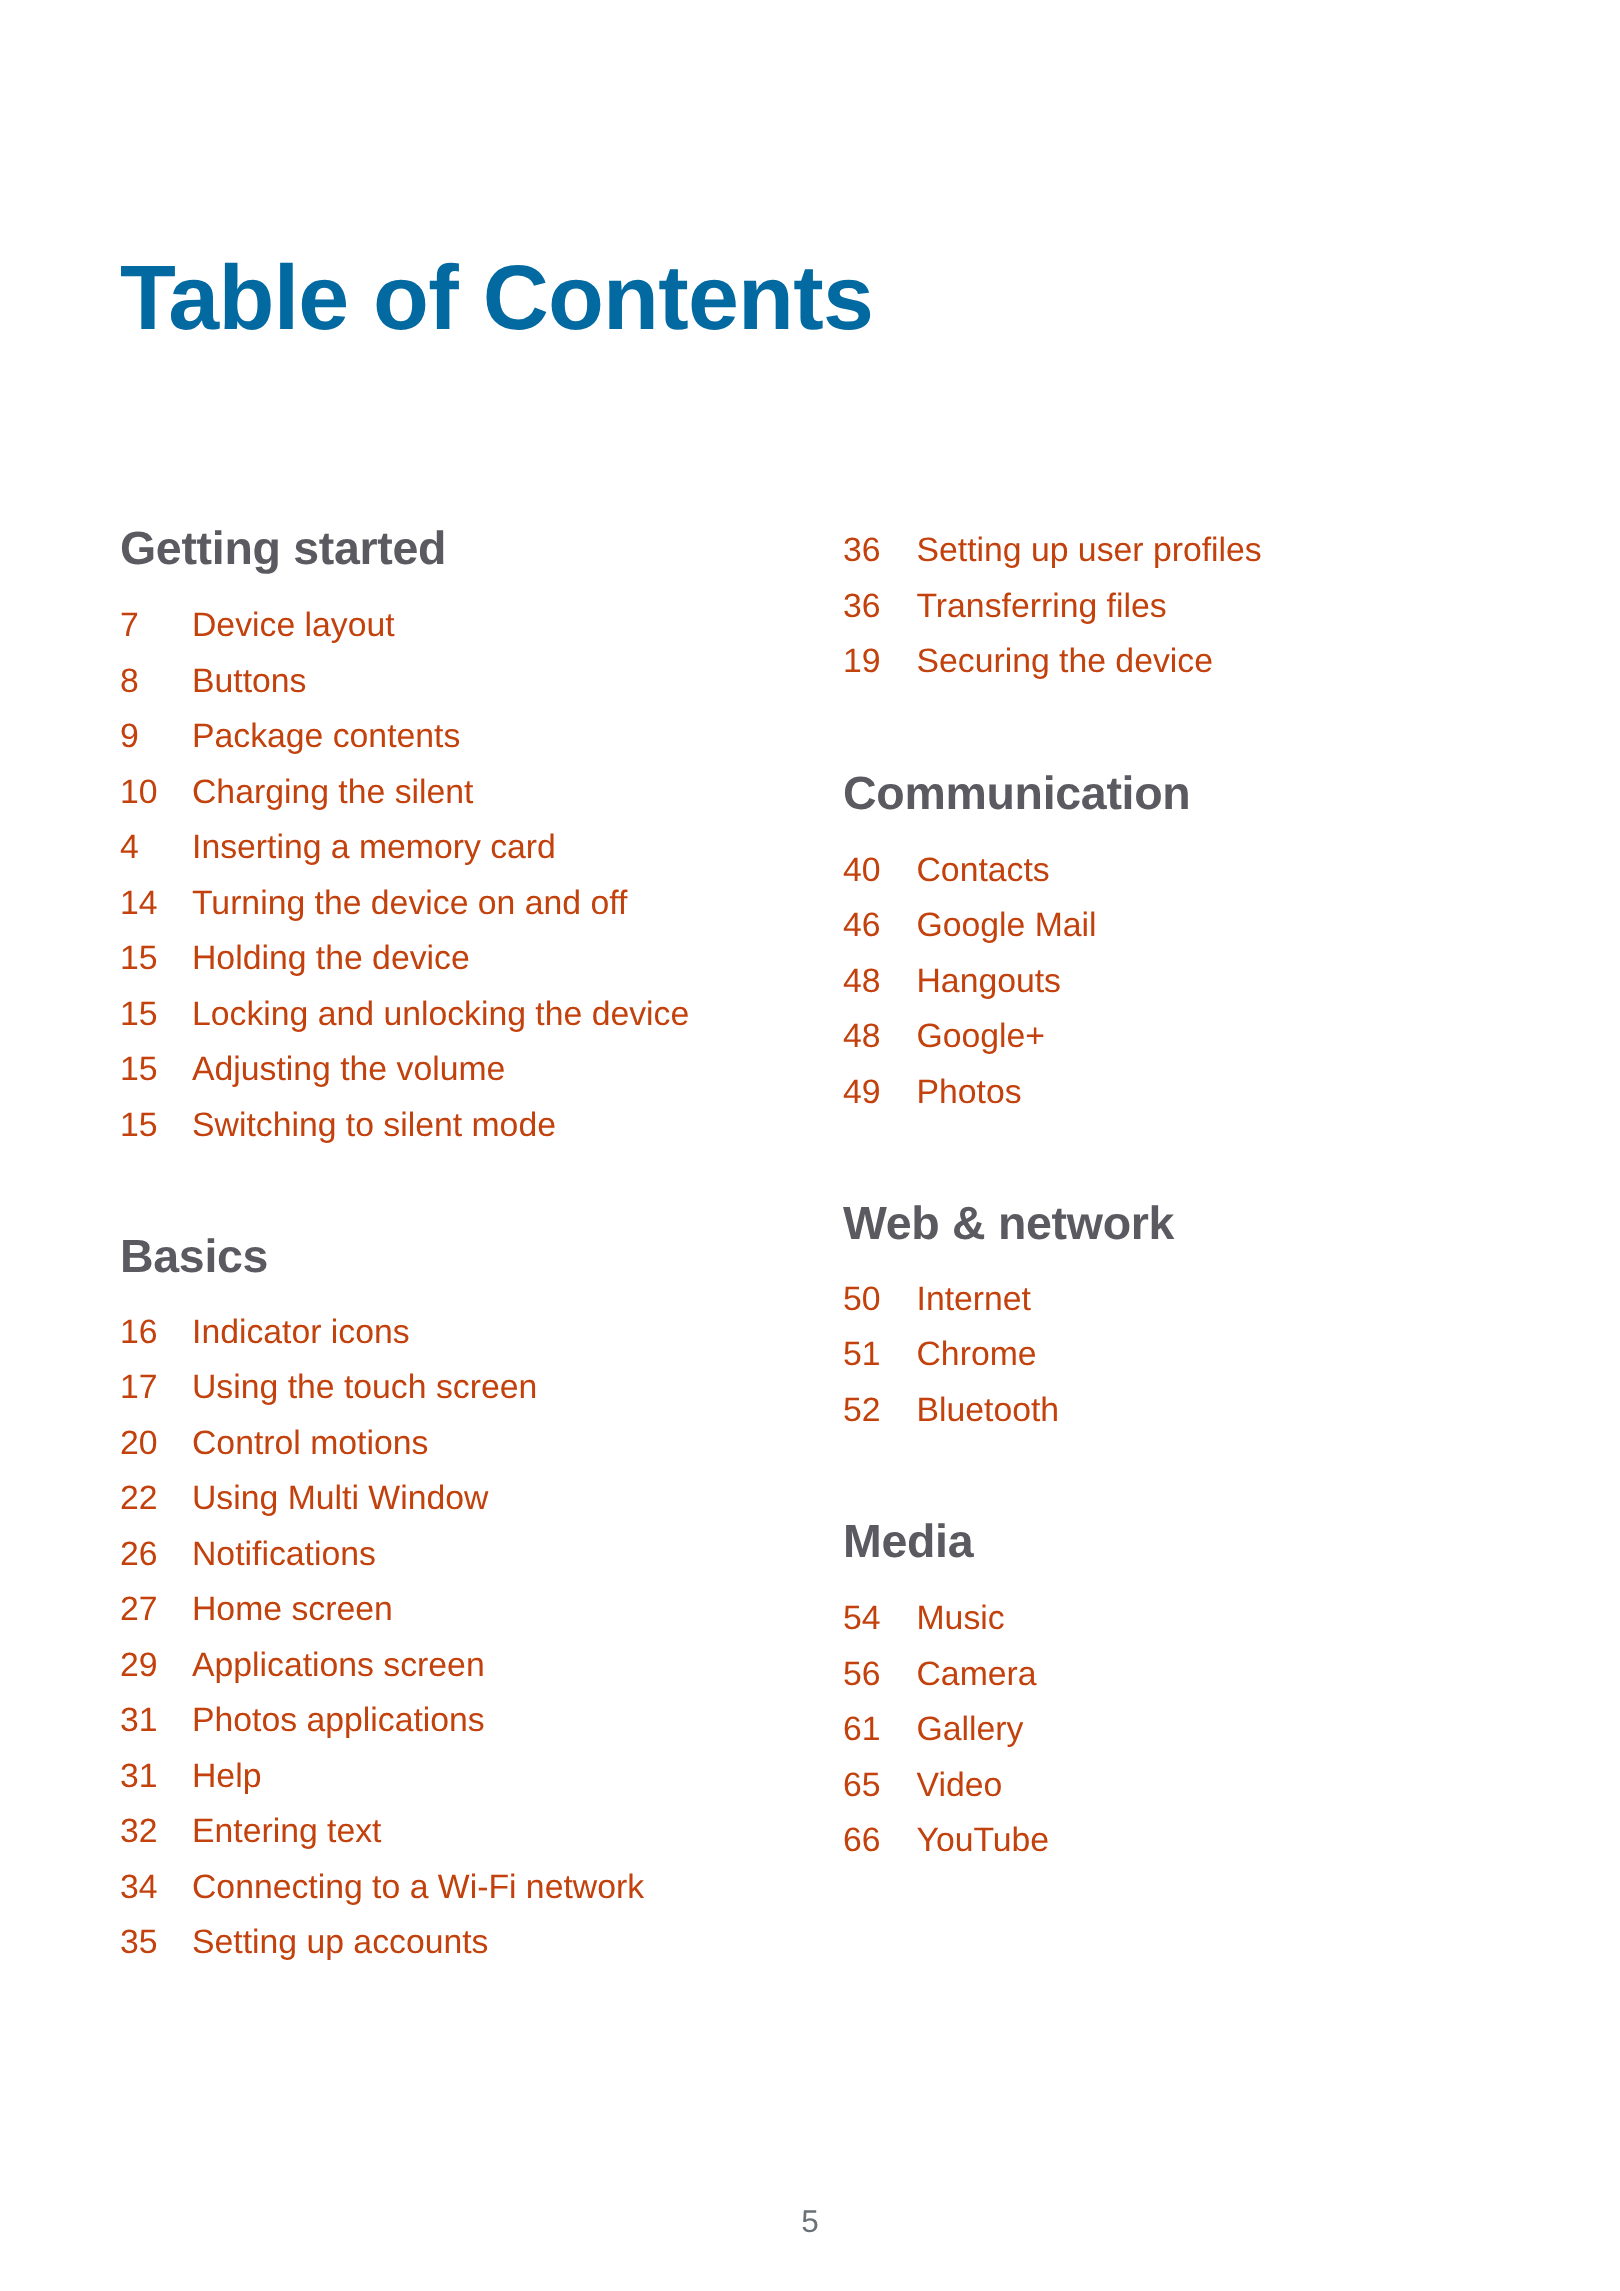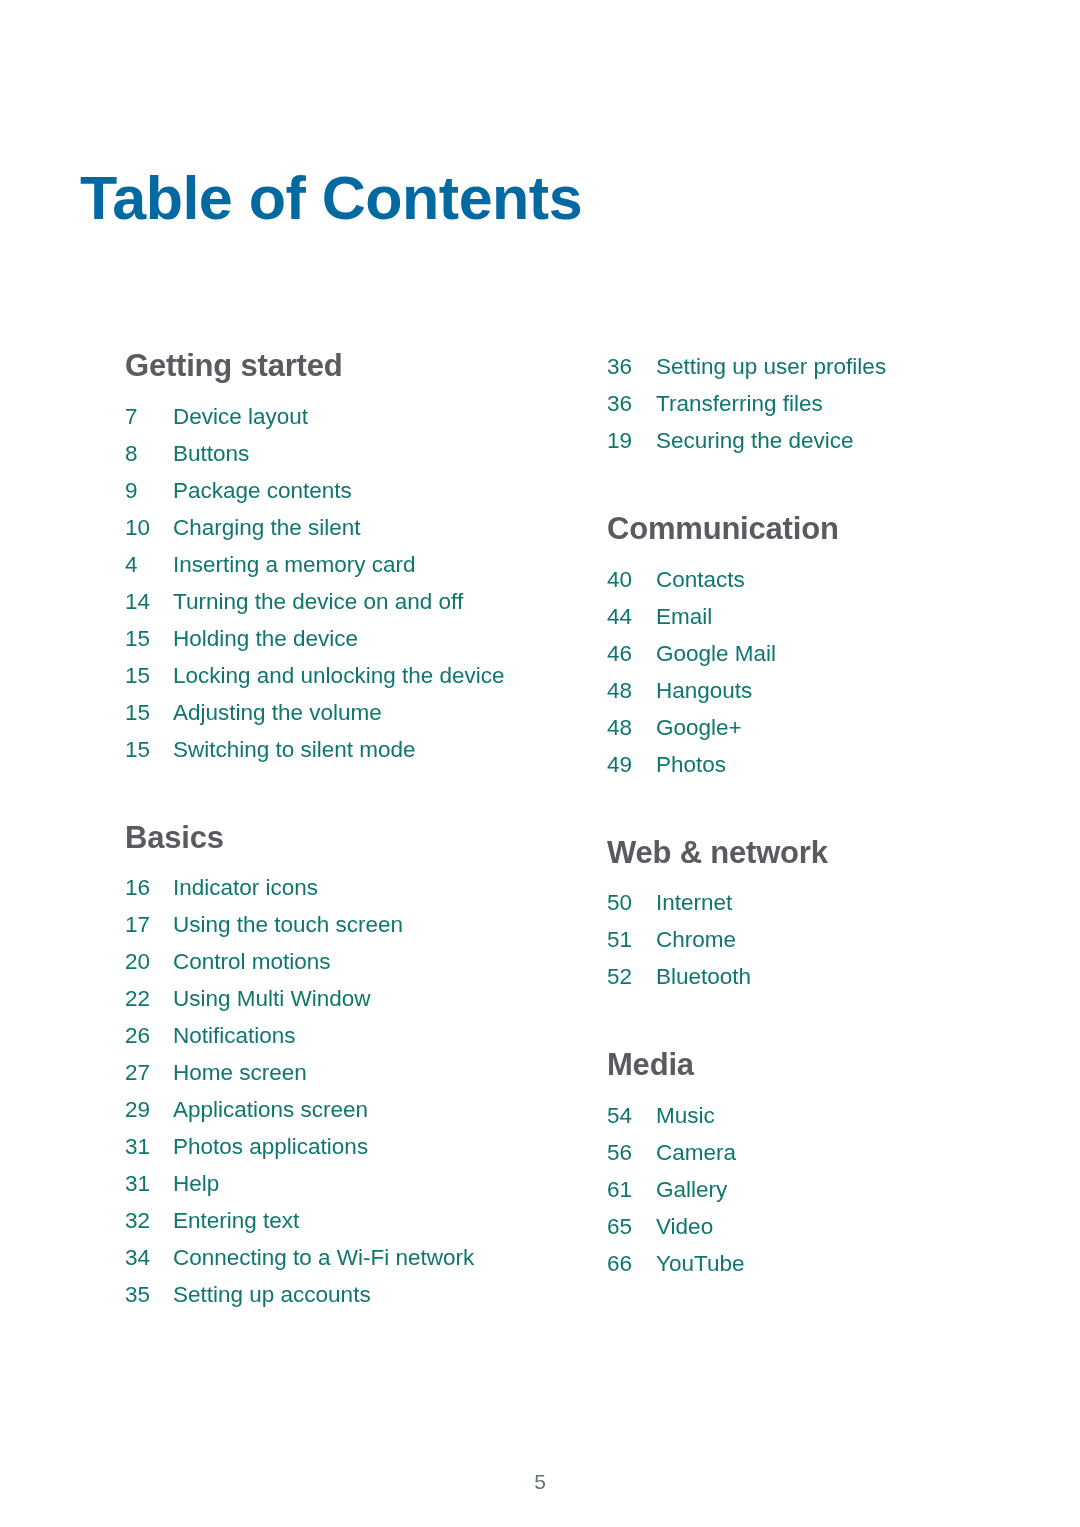--- a/index.html
+++ b/index.html
@@ -49,21 +49,21 @@
   .col-left {
     width: 482px;
     margin-left: 80px;
   }
   .col-right {
     width: 420px;
     margin-left: 0px;
   }
 
   
-  .section { display: block; margin-left: 45px; }
+  .section { display: block; }
   .section + .section { margin-top: 52px; }
   .section.no-gap-top { margin-top: 0; }
 
   .section-heading {
     font-size: 31px;
     font-weight: bold;
     color: #5a5a60;
     letter-spacing: -0.2px;
     line-height: 1.15;
     margin: 0 0 14px 0;
@@ -71,21 +71,21 @@
   }
 
   .entries {
     display: block;
   }
   .entry {
     display: flex;
     align-items: flex-end;
     line-height: 37px;
     font-size: 22.5px;
-    color: #0f766e;
+    color: #c2410c;
     white-space: nowrap;
   }
   .entry-page {
     width: 48px;
     flex: 0 0 48px;
     text-align: left;
   }
   .entry-label {
     flex: 1 1 auto;
   }
@@ -230,24 +230,20 @@
           </div>
         </div>
         <div class="section">
           <div class="section-heading">Communication</div>
           <div class="entries">
             <div class="entry">
               <span class="entry-page">40</span>
               <span class="entry-label">Contacts</span>
             </div>
             <div class="entry">
-              <span class="entry-page">44</span>
-              <span class="entry-label">Email</span>
-            </div>
-            <div class="entry">
               <span class="entry-page">46</span>
               <span class="entry-label">Google Mail</span>
             </div>
             <div class="entry">
               <span class="entry-page">48</span>
               <span class="entry-label">Hangouts</span>
             </div>
             <div class="entry">
               <span class="entry-page">48</span>
               <span class="entry-label">Google+</span>

